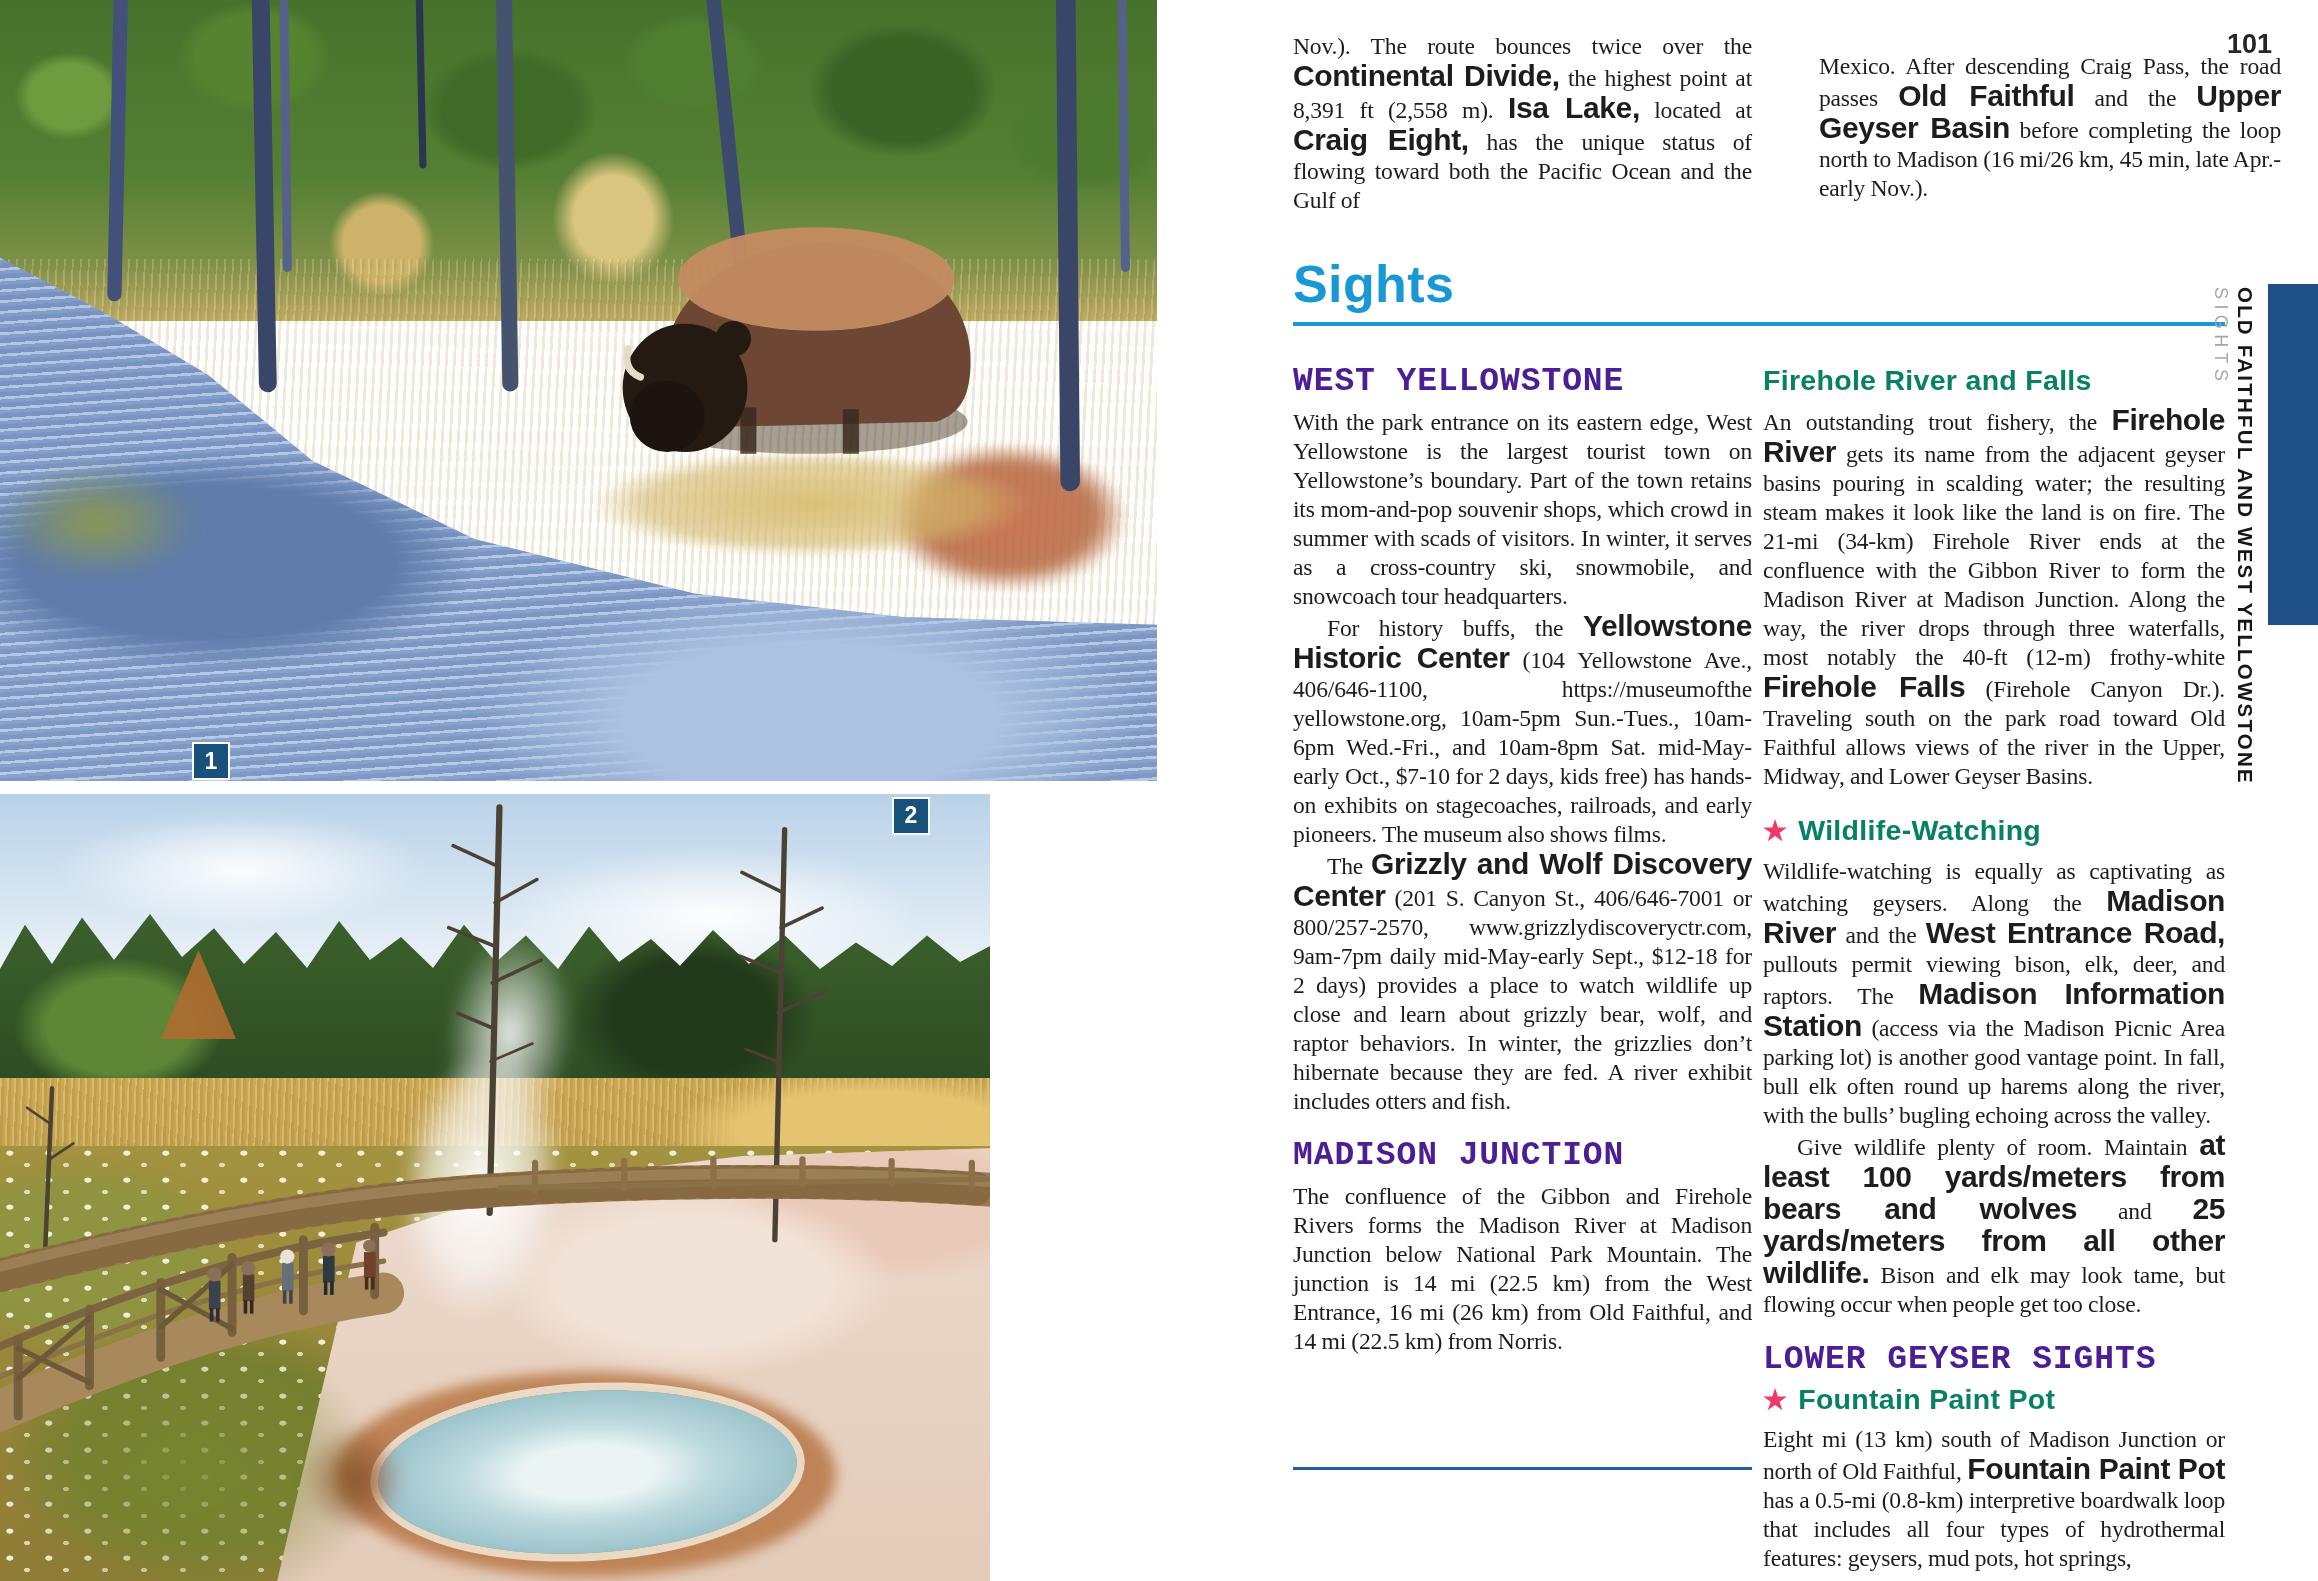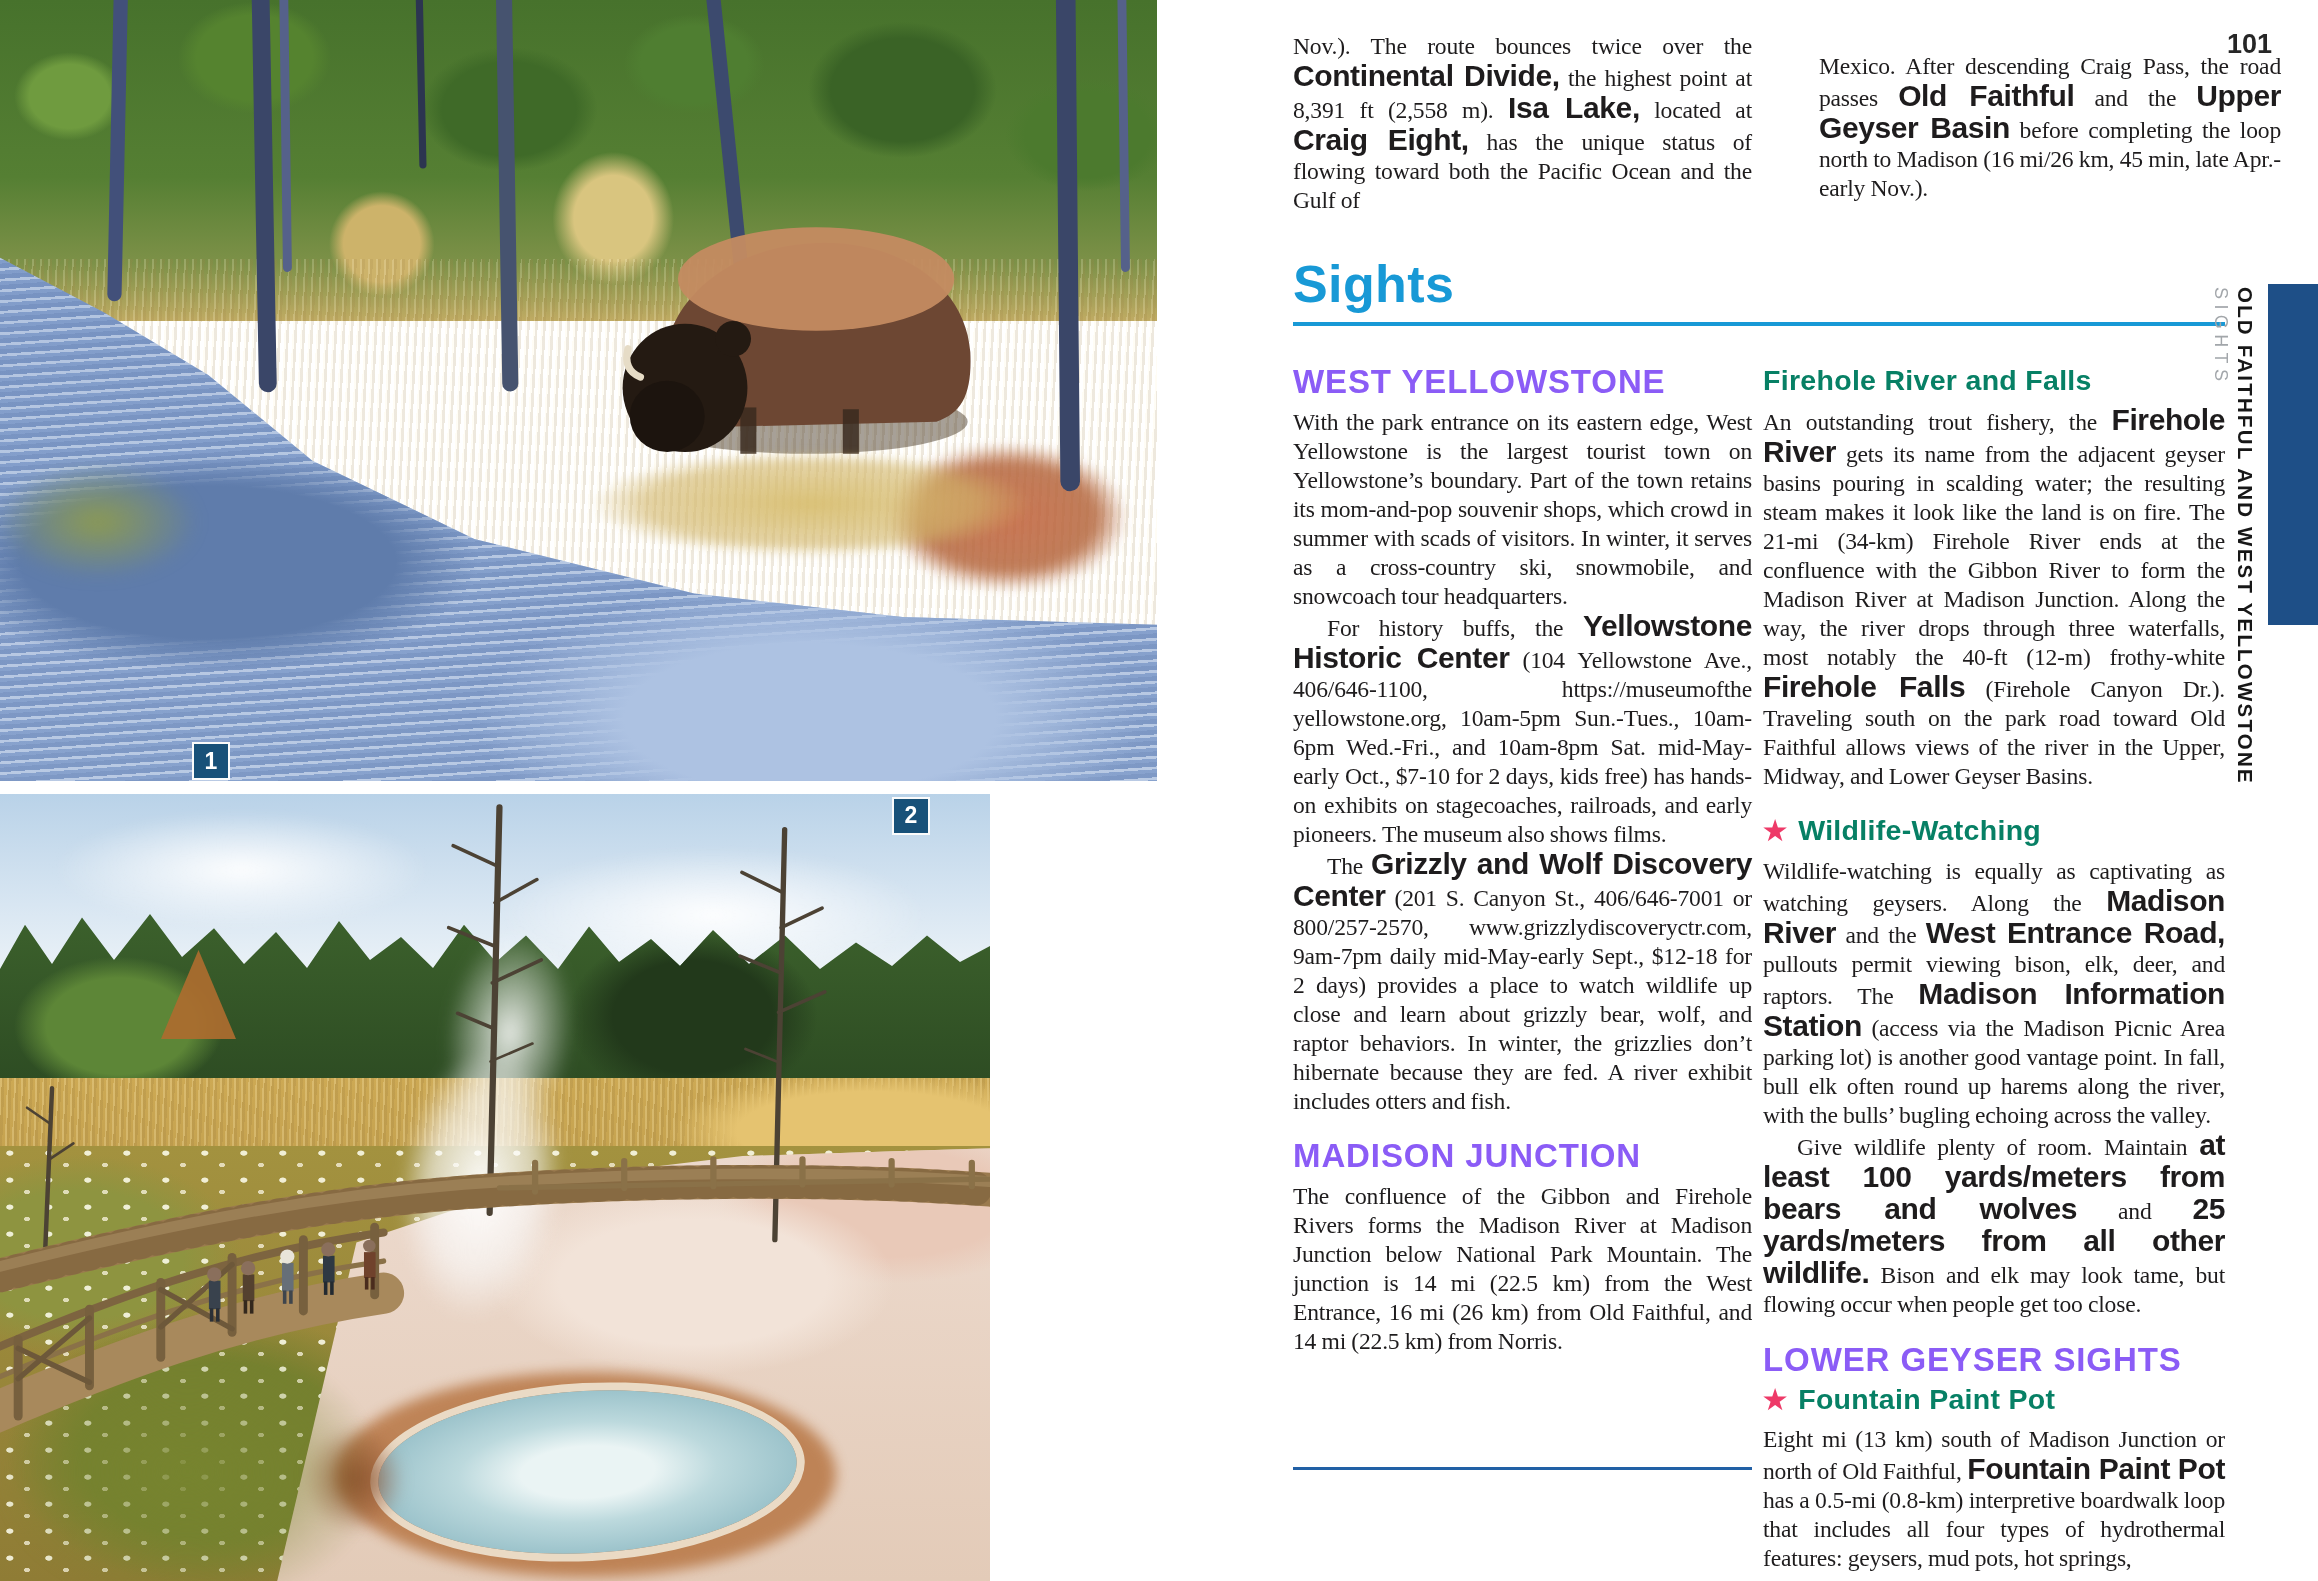--- a/index.html
+++ b/index.html
@@ -18,22 +18,22 @@
   #intro2{left:1819px;top:32px;width:462px;margin-top:20px;}
 
   #sights-block{position:absolute;left:1293px;top:257px;width:932px;}
   #sights-title{margin:0;font-family:"Liberation Sans",sans-serif;font-weight:700;
                 font-size:52px;line-height:55px;color:#1899d6;letter-spacing:0.4px;}
   #sights-rule{height:4.5px;background:#1899d6;margin-top:9.8px;}
 
   #col1{left:1293px;top:362px;width:459px;}
   #col2{left:1763px;top:362px;width:462px;}
 
-  .h2{font-family:Liberation Sans, sans-serif;font-weight:700;font-size:33px;line-height:39px;
-      color:#8b5cf6;letter-spacing:0.9px;margin:19.6px 0 7.1px 0;}
+  .h2{font-family:Liberation Mono, monospace;font-weight:700;font-size:33px;line-height:39px;
+      color:#4c1d95;letter-spacing:0.9px;margin:19.6px 0 7.1px 0;}
   .h2.first{margin-top:0;}
   .h2.tight{margin:21.4px 0 0 0;}
   .h3{font-family:"Liberation Sans",sans-serif;font-weight:700;font-size:28.5px;line-height:36px;
       color:#078065;letter-spacing:0.3px;margin:21.4px 0 7.1px 0;}
   .h3.first{margin-top:0;}
   .h3.tight2{margin:1.8px 0 7.1px 0;}
   .star{color:#ee3a68;font-size:27px;margin-right:10.7px;}
 
   
   #caption{position:absolute;left:1293px;top:1467px;width:459px;}

